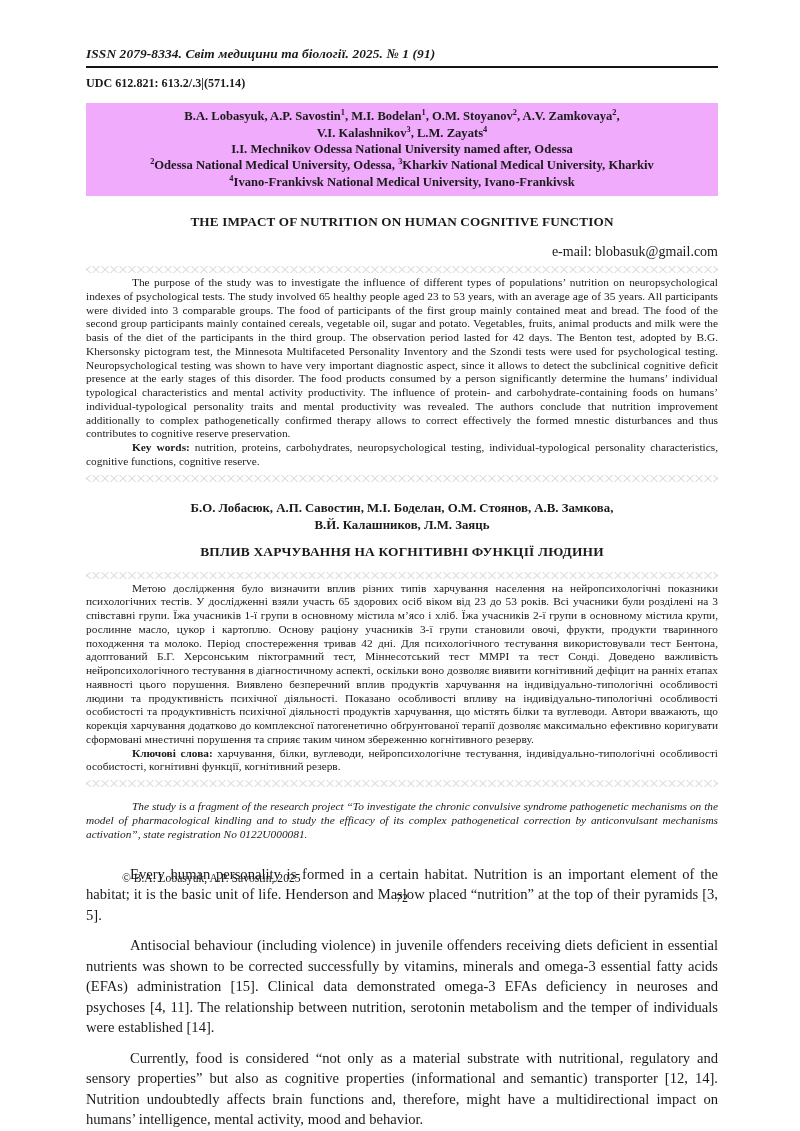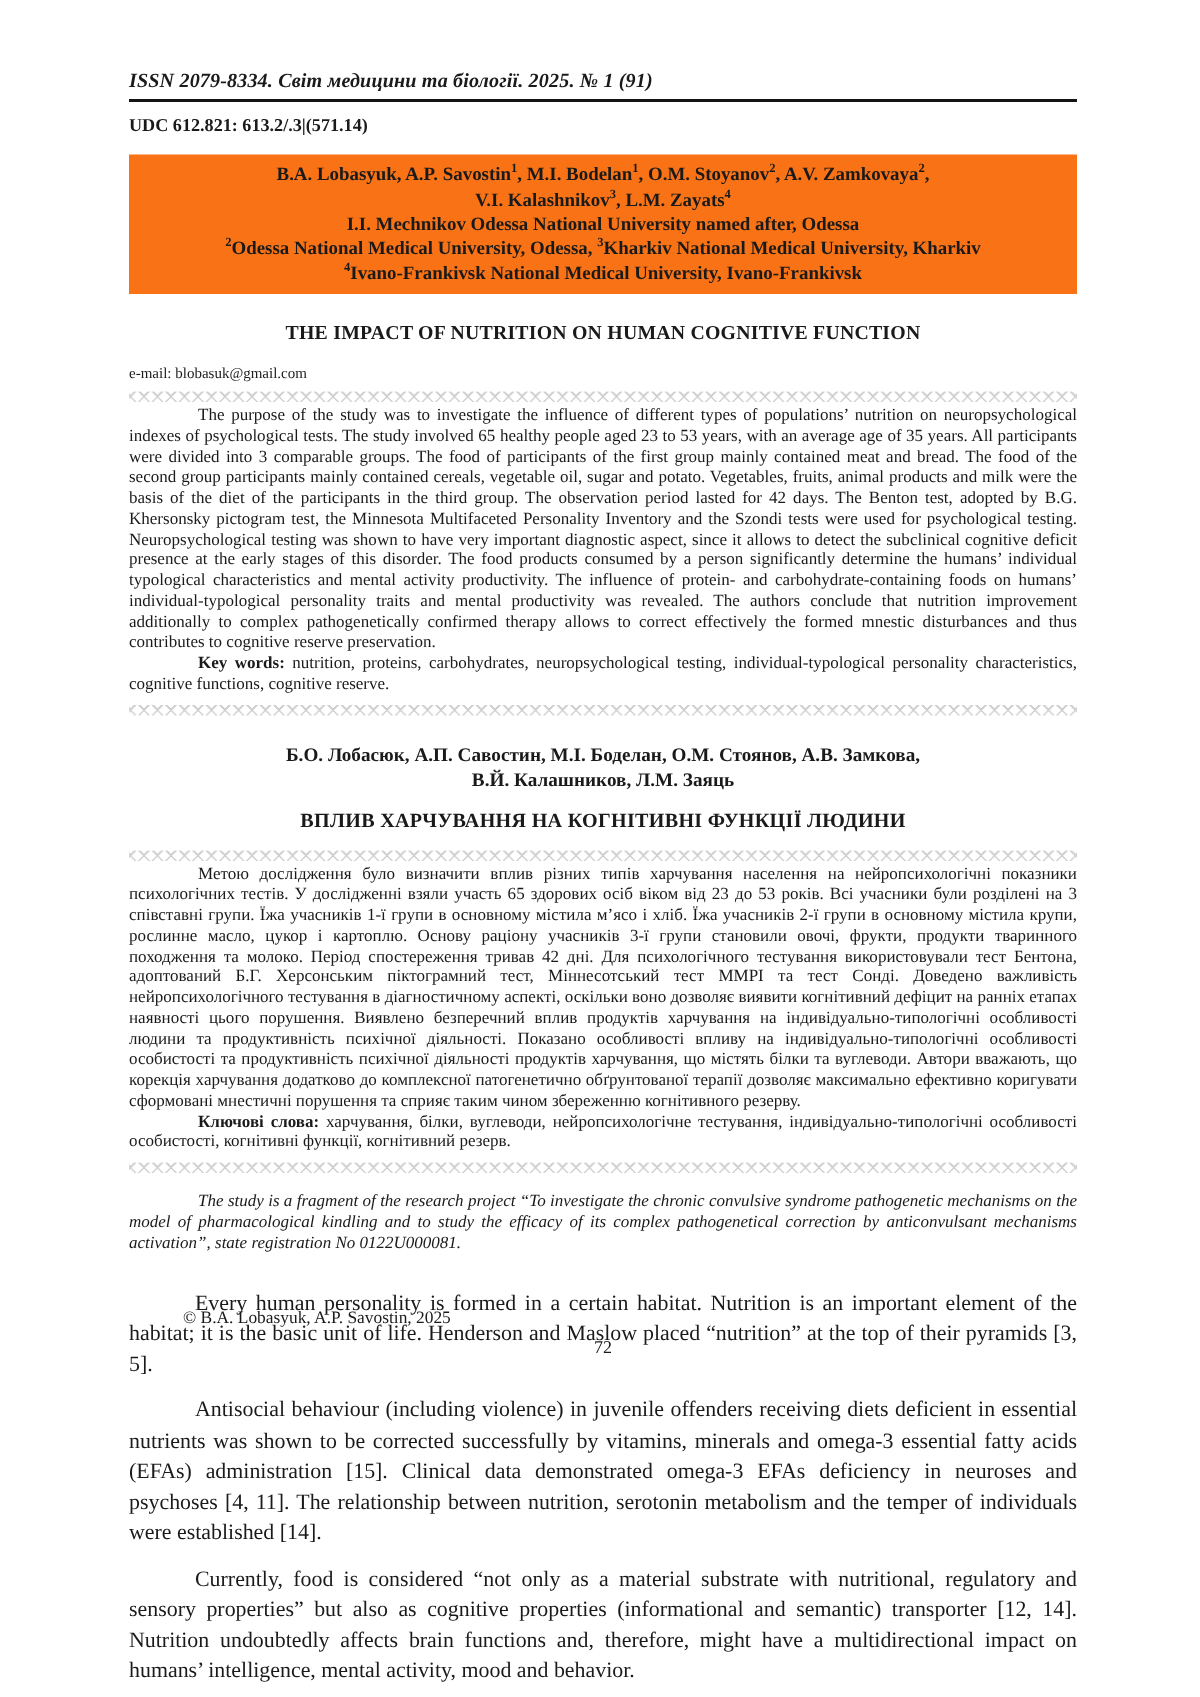--- a/index.html
+++ b/index.html
@@ -43,40 +43,40 @@
   .idblock {
     margin-top: 8px;
     font-weight: bold;
     font-size: 12.1px;
     line-height: 15.2px;
   }
 
   
   .authorbox {
     margin-top: 12px;
-    background: #f97316;
+    background: #f0abfc;
     text-align: center;
     font-weight: bold;
     font-size: 12.6px;
     line-height: 16.4px;
     padding: 5px 6px 6px 6px;
   }
   .authorbox sup { font-size: 8.4px; vertical-align: super; line-height: 0; }
 
   
   .en-title {
     text-align: center;
     font-weight: bold;
     font-size: 13.2px;
     margin-top: 18px;
     letter-spacing: 0.15px;
   }
   .email {
-    text-align: left;
-    font-size: 10px;
+    text-align: right;
+    font-size: 14px;
     margin-top: 14px;
   }
 
   
   .zig {
     height: 9px;
     margin: 5px 0 2px 0;
     background-repeat: repeat-x;
     background-position: center;
     background-size: 9px 7px;

